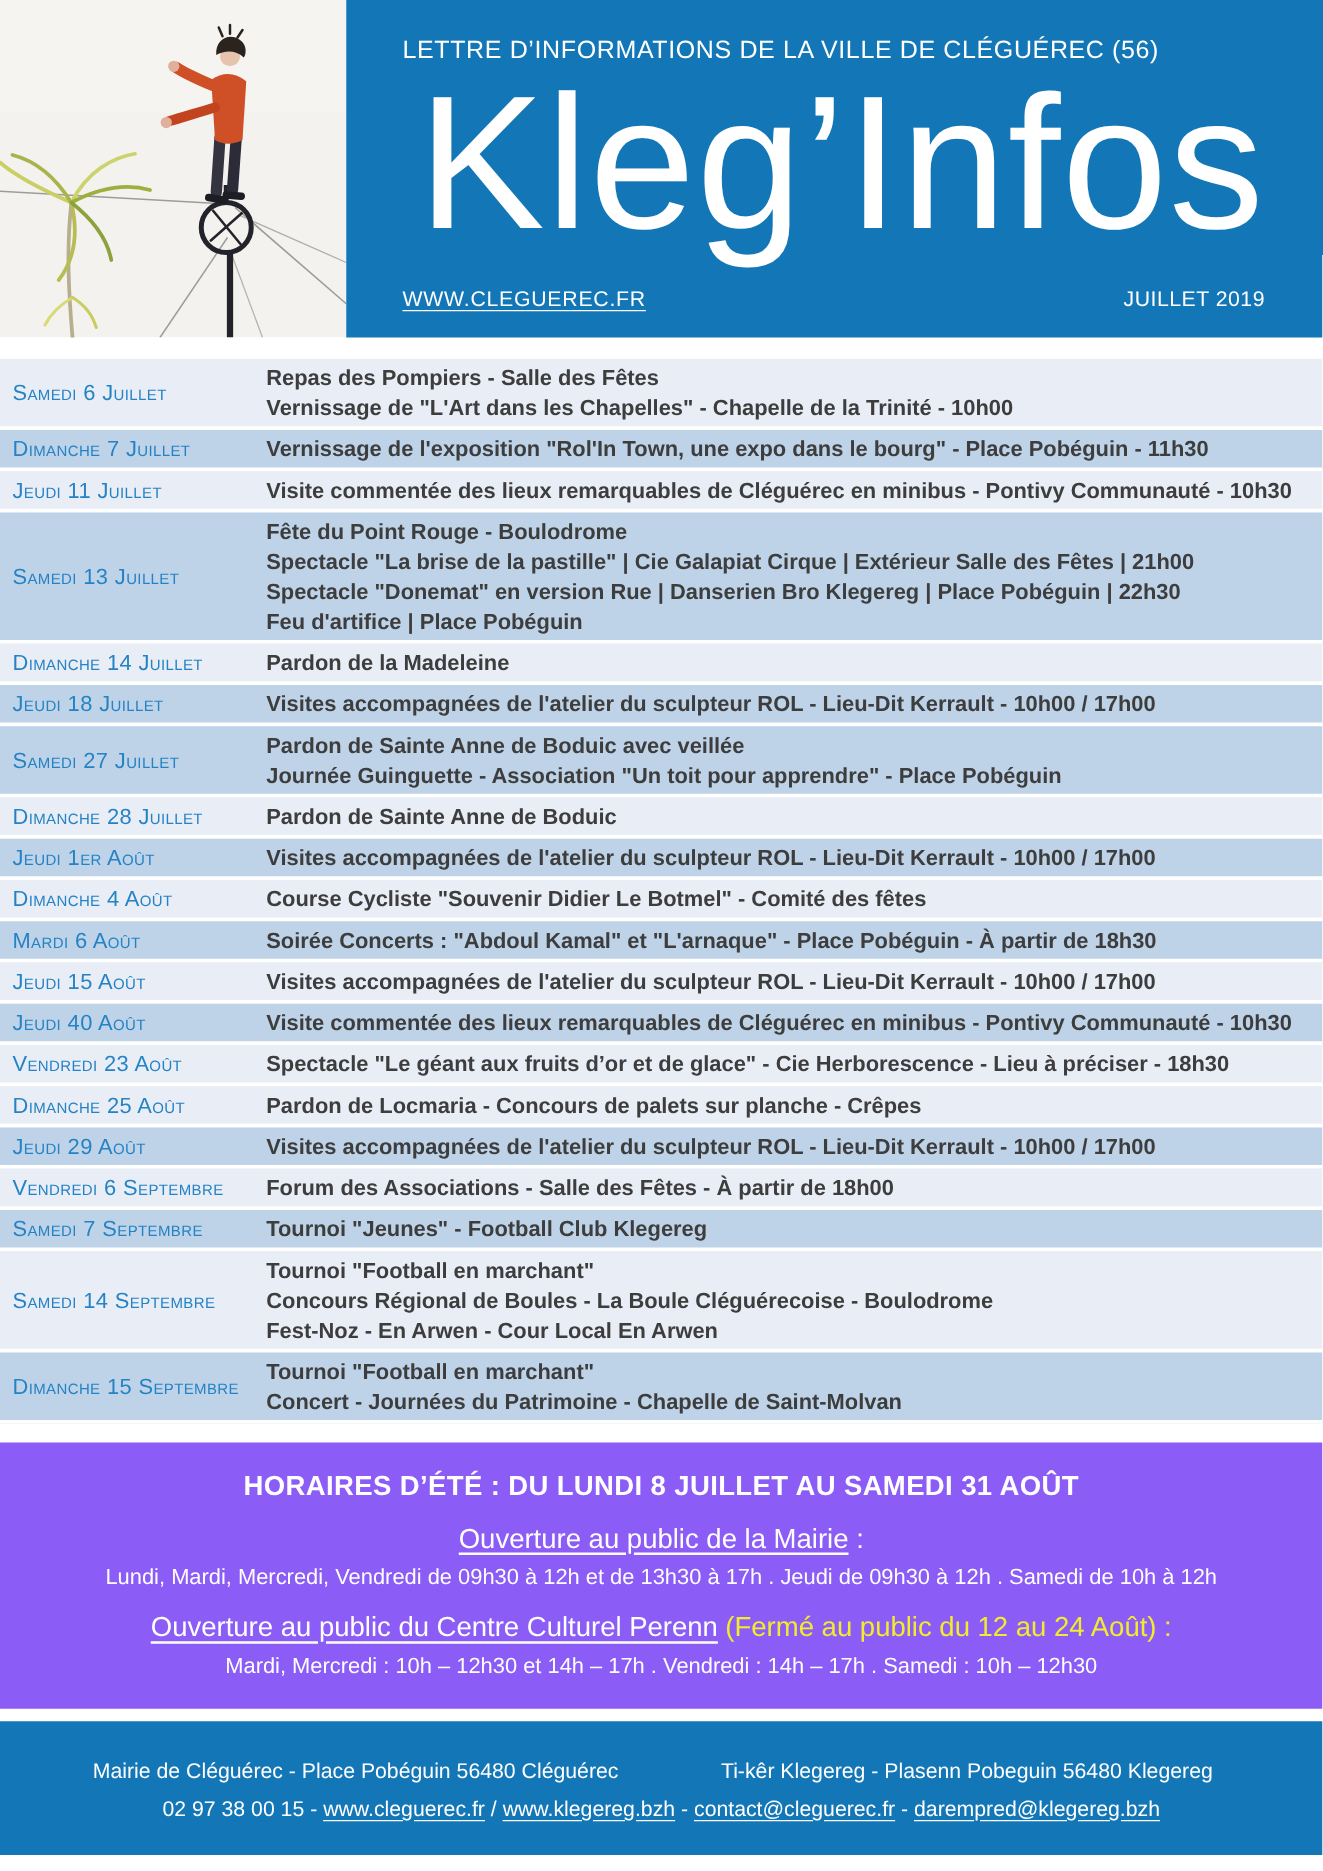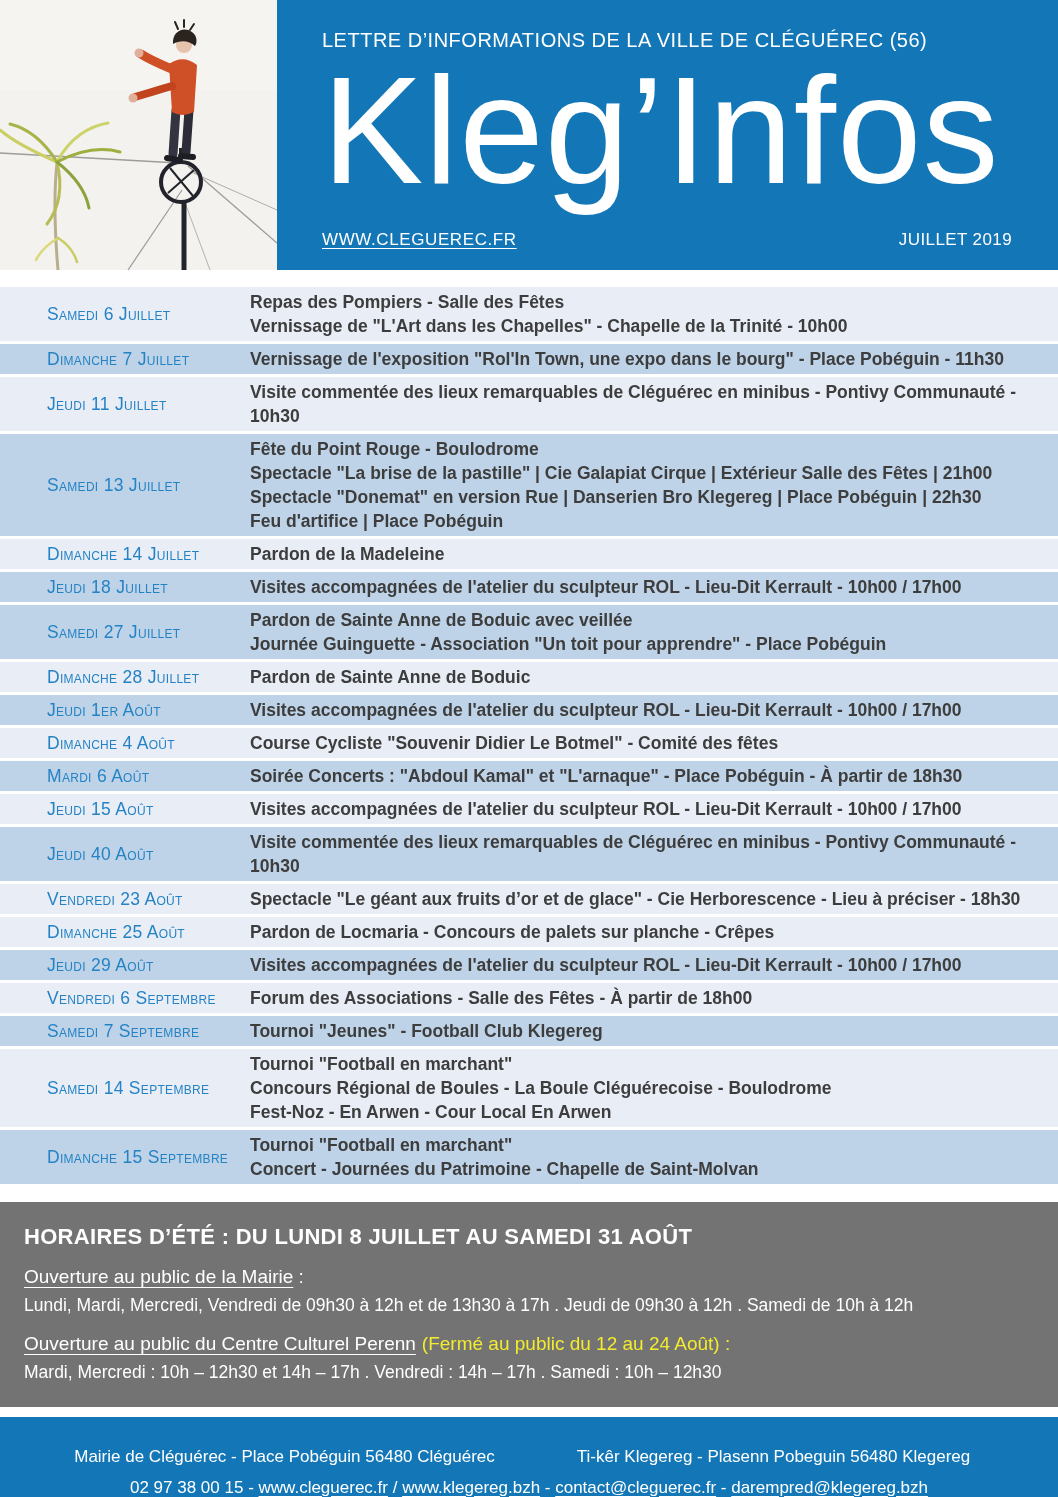--- a/index.html
+++ b/index.html
@@ -4,39 +4,39 @@
 <style>
   * { margin:0; padding:0; box-sizing:border-box; }
   body { background:#ffffff; font-family:"Liberation Sans", sans-serif; }
   .page { width:1058px; min-height:1497px; background:#ffffff; margin:0 auto; }
 
   
   .header { display:flex; height:270px; }
   .photo-wrap { width:277px; height:270px; flex:0 0 277px; overflow:hidden; }
   .header-blue { flex:1; background:#1377b7; color:#fff; position:relative; padding:4px 46px 0 45px; }
   .tagline { margin-top:25px; font-size:20px; letter-spacing:.5px; white-space:nowrap; }
-  .big-title { font-size:152px; line-height:148px; margin-top:4px; letter-spacing:1px; white-space:nowrap; }
+  .big-title { font-size:152px; line-height:148px; margin-top:4px; letter-spacing:1px; white-space:nowrap;text-align:right; }
   .header-bottom { position:absolute; left:45px; right:46px; bottom:20px;
                    display:flex; justify-content:space-between; align-items:baseline; }
   .website { color:#fff; font-size:17px; letter-spacing:.6px; text-decoration:underline; text-underline-offset:3px; cursor:pointer; }
   .issue-date { font-size:17px; letter-spacing:.4px; }
 
   
   .events { margin-top:17px; }
   .event-row { display:flex; align-items:center; border-bottom:3px solid #ffffff; padding:3px 0; }
   .event-row.light { background:#e8edf6; }
   .event-row.medium { background:#bed3e8; }
   .event-date { flex:0 0 213px; padding-left:10px; color:#2583c5; font-variant:small-caps;
-                font-size:17.5px; letter-spacing:.3px; line-height:24px;margin-left:37px; }
+                font-size:17.5px; letter-spacing:.3px; line-height:24px; }
   .event-desc { flex:1; color:#3d3d3d; font-size:17.5px; line-height:24px; padding-right:12px;font-weight:bold; }
 
   
-  .horaires { margin-top:15px; background:#737373; color:#fff; padding:22px 24px 24px; }
+  .horaires { margin-top:15px; background:#8b5cf6; color:#fff; text-align:center; padding:22px 24px 24px; }
   .horaires-title { font-weight:bold; font-size:22px; letter-spacing:.3px; margin-bottom:16px; }
-  .hour-heading { font-size:19px; margin-bottom:7px; }
+  .hour-heading { font-size:22px; margin-bottom:7px; }
   .hour-heading .u { text-decoration:underline; text-underline-offset:4px; }
   .hour-line { font-size:17.5px; margin-bottom:17px; }
   .hour-line:last-child { margin-bottom:0; }
   .closed-note { color:#f2eb2e; margin-left:6px; }
 
   
   .footer { margin-top:10px; background:#1377b7; color:#fff; padding:30px 40px 26px; }
   .footer-line1 { display:flex;align-items:center; }
   .footer-line1 span { flex:1; text-align:center; font-size:17px; }
   .footer-line2 { text-align:center; font-size:17px; margin-top:11px; }

